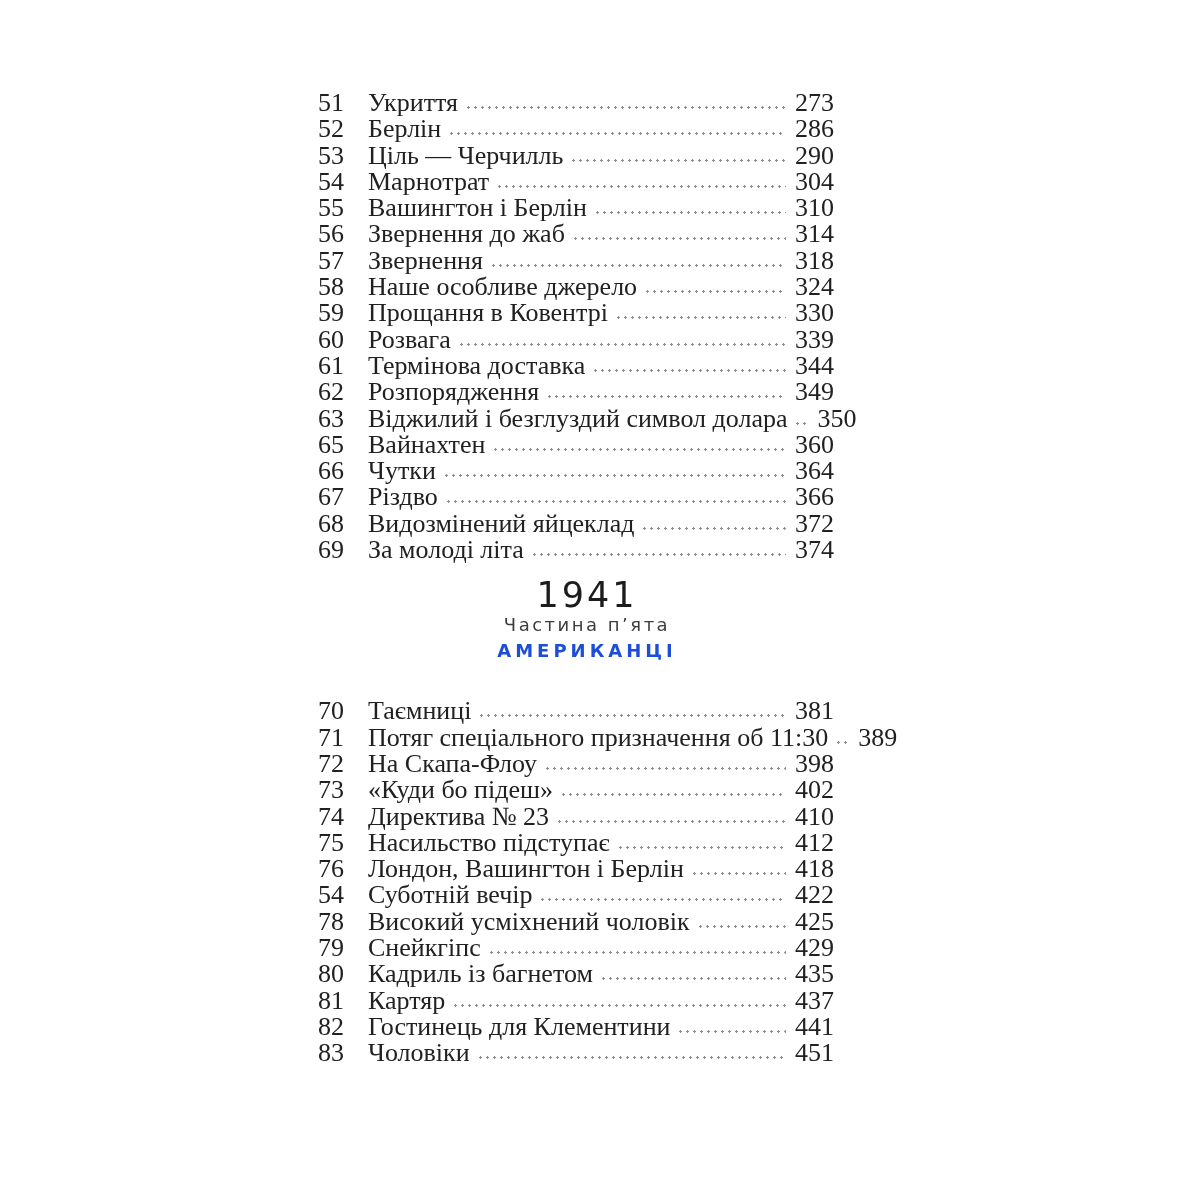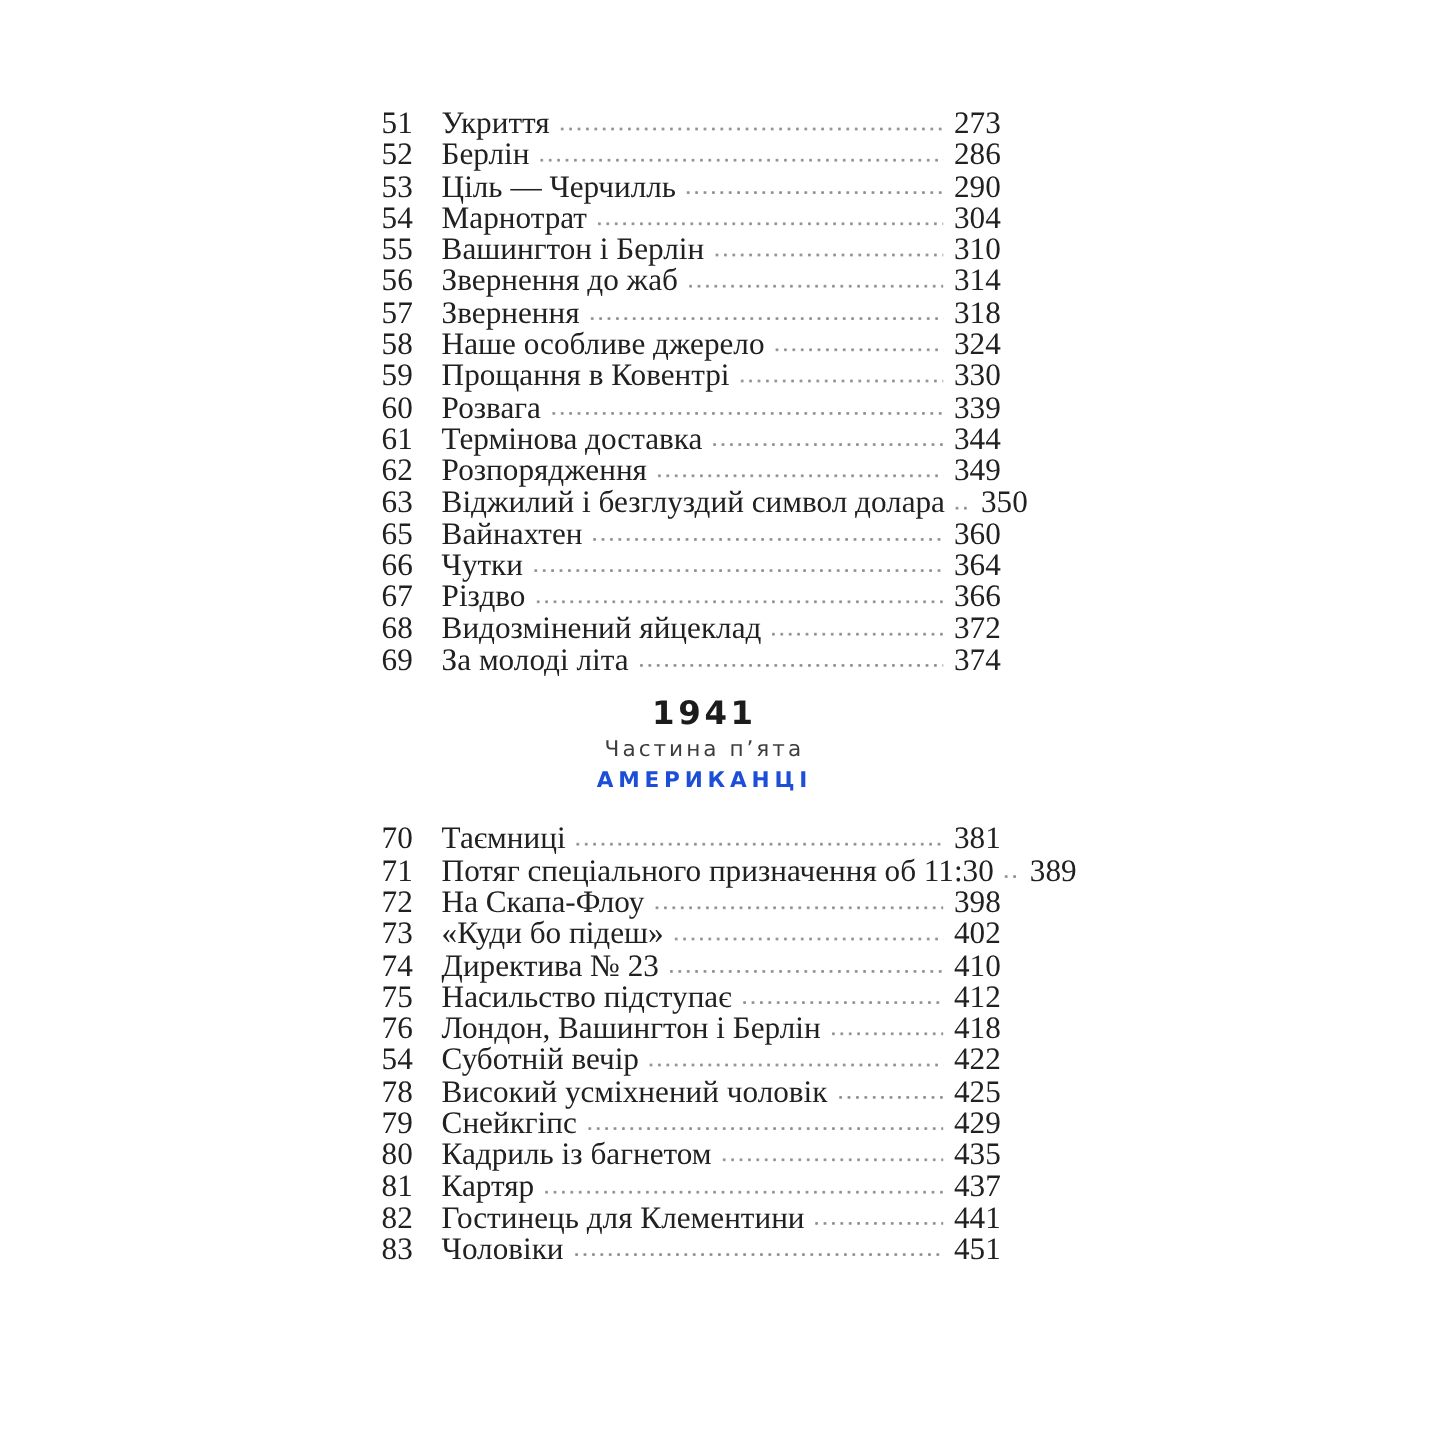--- a/index.html
+++ b/index.html
@@ -51,43 +51,43 @@
     text-align: left;
   }
   .divider {
     position: relative;
     left: 11px;
     margin-top: 16px;
     text-align: center;
     font-family: "DejaVu Sans", "Liberation Sans", sans-serif;
   }
   .year {
-    font-size: 27px;
-    font-weight: 700;
+    font-size: 35px;
+    font-weight: 400;
     letter-spacing: 3px;
     line-height: 36px;
     color: #1c1c1c;
   }
   .part-label {
     font-size: 18px;
     font-weight: 400;
     letter-spacing: 2.5px;
     line-height: 24px;
     color: #3d3d3d;
   }
   .part-title {
     margin-top: 1px;
     font-size: 18px;
     font-weight: 700;
     letter-spacing: 4px;
     line-height: 26px;
     color: #1d4ed8;
   }
   .entries.second {
-    margin-top: 20px;
+    margin-top: 32px;
   }
 </style>
 </head>
 <body>
 
 <div class="toc">
 
   <div class="entries first">
   <div class="row">
     <span class="num">51</span>

